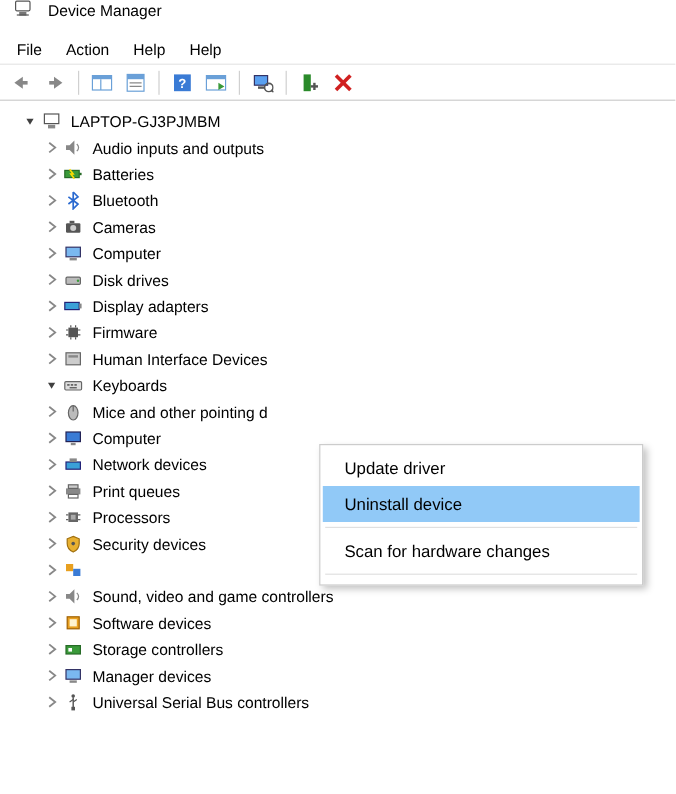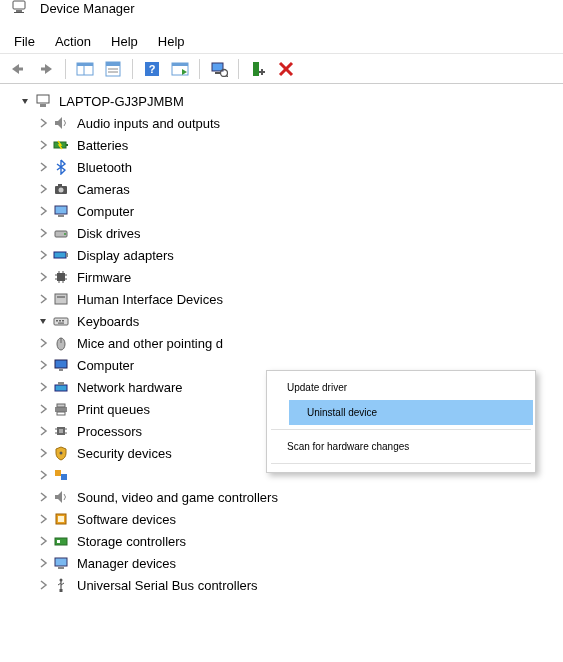--- a/index.html
+++ b/index.html
@@ -100,26 +100,25 @@
     top: 370px;
     width: 270px;
     background: #ffffff;
     border: 1px solid #cccccc;
     box-shadow: 3px 3px 6px rgba(0,0,0,0.25);
     padding: 4px 2px;
     z-index: 10;
   }
   .cm-item {
     padding: 7px 18px;
-    font-size: 10px;
+    font-size: 14px;
     cursor: default;
   }
   .cm-item.highlight {
     background: #91c9f7;
-    margin-left: 20px;
   }
   .cm-item.bold { font-weight: 600; }
   .cm-sep {
     height: 1px;
     background: #e0e0e0;
     margin: 4px 2px;
   }
   svg { display: block; }
 </style>
 </head>
@@ -438,21 +437,21 @@
         <svg width="10" height="10" viewBox="0 0 10 10">
           <path d="M3 1 L8 5 L3 9" fill="none" stroke="#888" stroke-width="1.5"></path>
         </svg>
       </span>
     <span class="icon">
         <svg width="16" height="16" viewBox="0 0 16 16">
           <rect x="2" y="6" width="12" height="6" fill="#3aa0d8" stroke="#227"></rect>
           <rect x="5" y="3" width="6" height="3" fill="#888"></rect>
         </svg>
       </span>
-    <span class="label">Network hardware</span>
+    <span class="label">Network devices</span>
   </div>
 
   <div class="node">
     <span class="indent" style="width:18px"></span>
     <span class="chevron">
         <svg width="10" height="10" viewBox="0 0 10 10">
           <path d="M3 1 L8 5 L3 9" fill="none" stroke="#888" stroke-width="1.5"></path>
         </svg>
       </span>
     <span class="icon">

